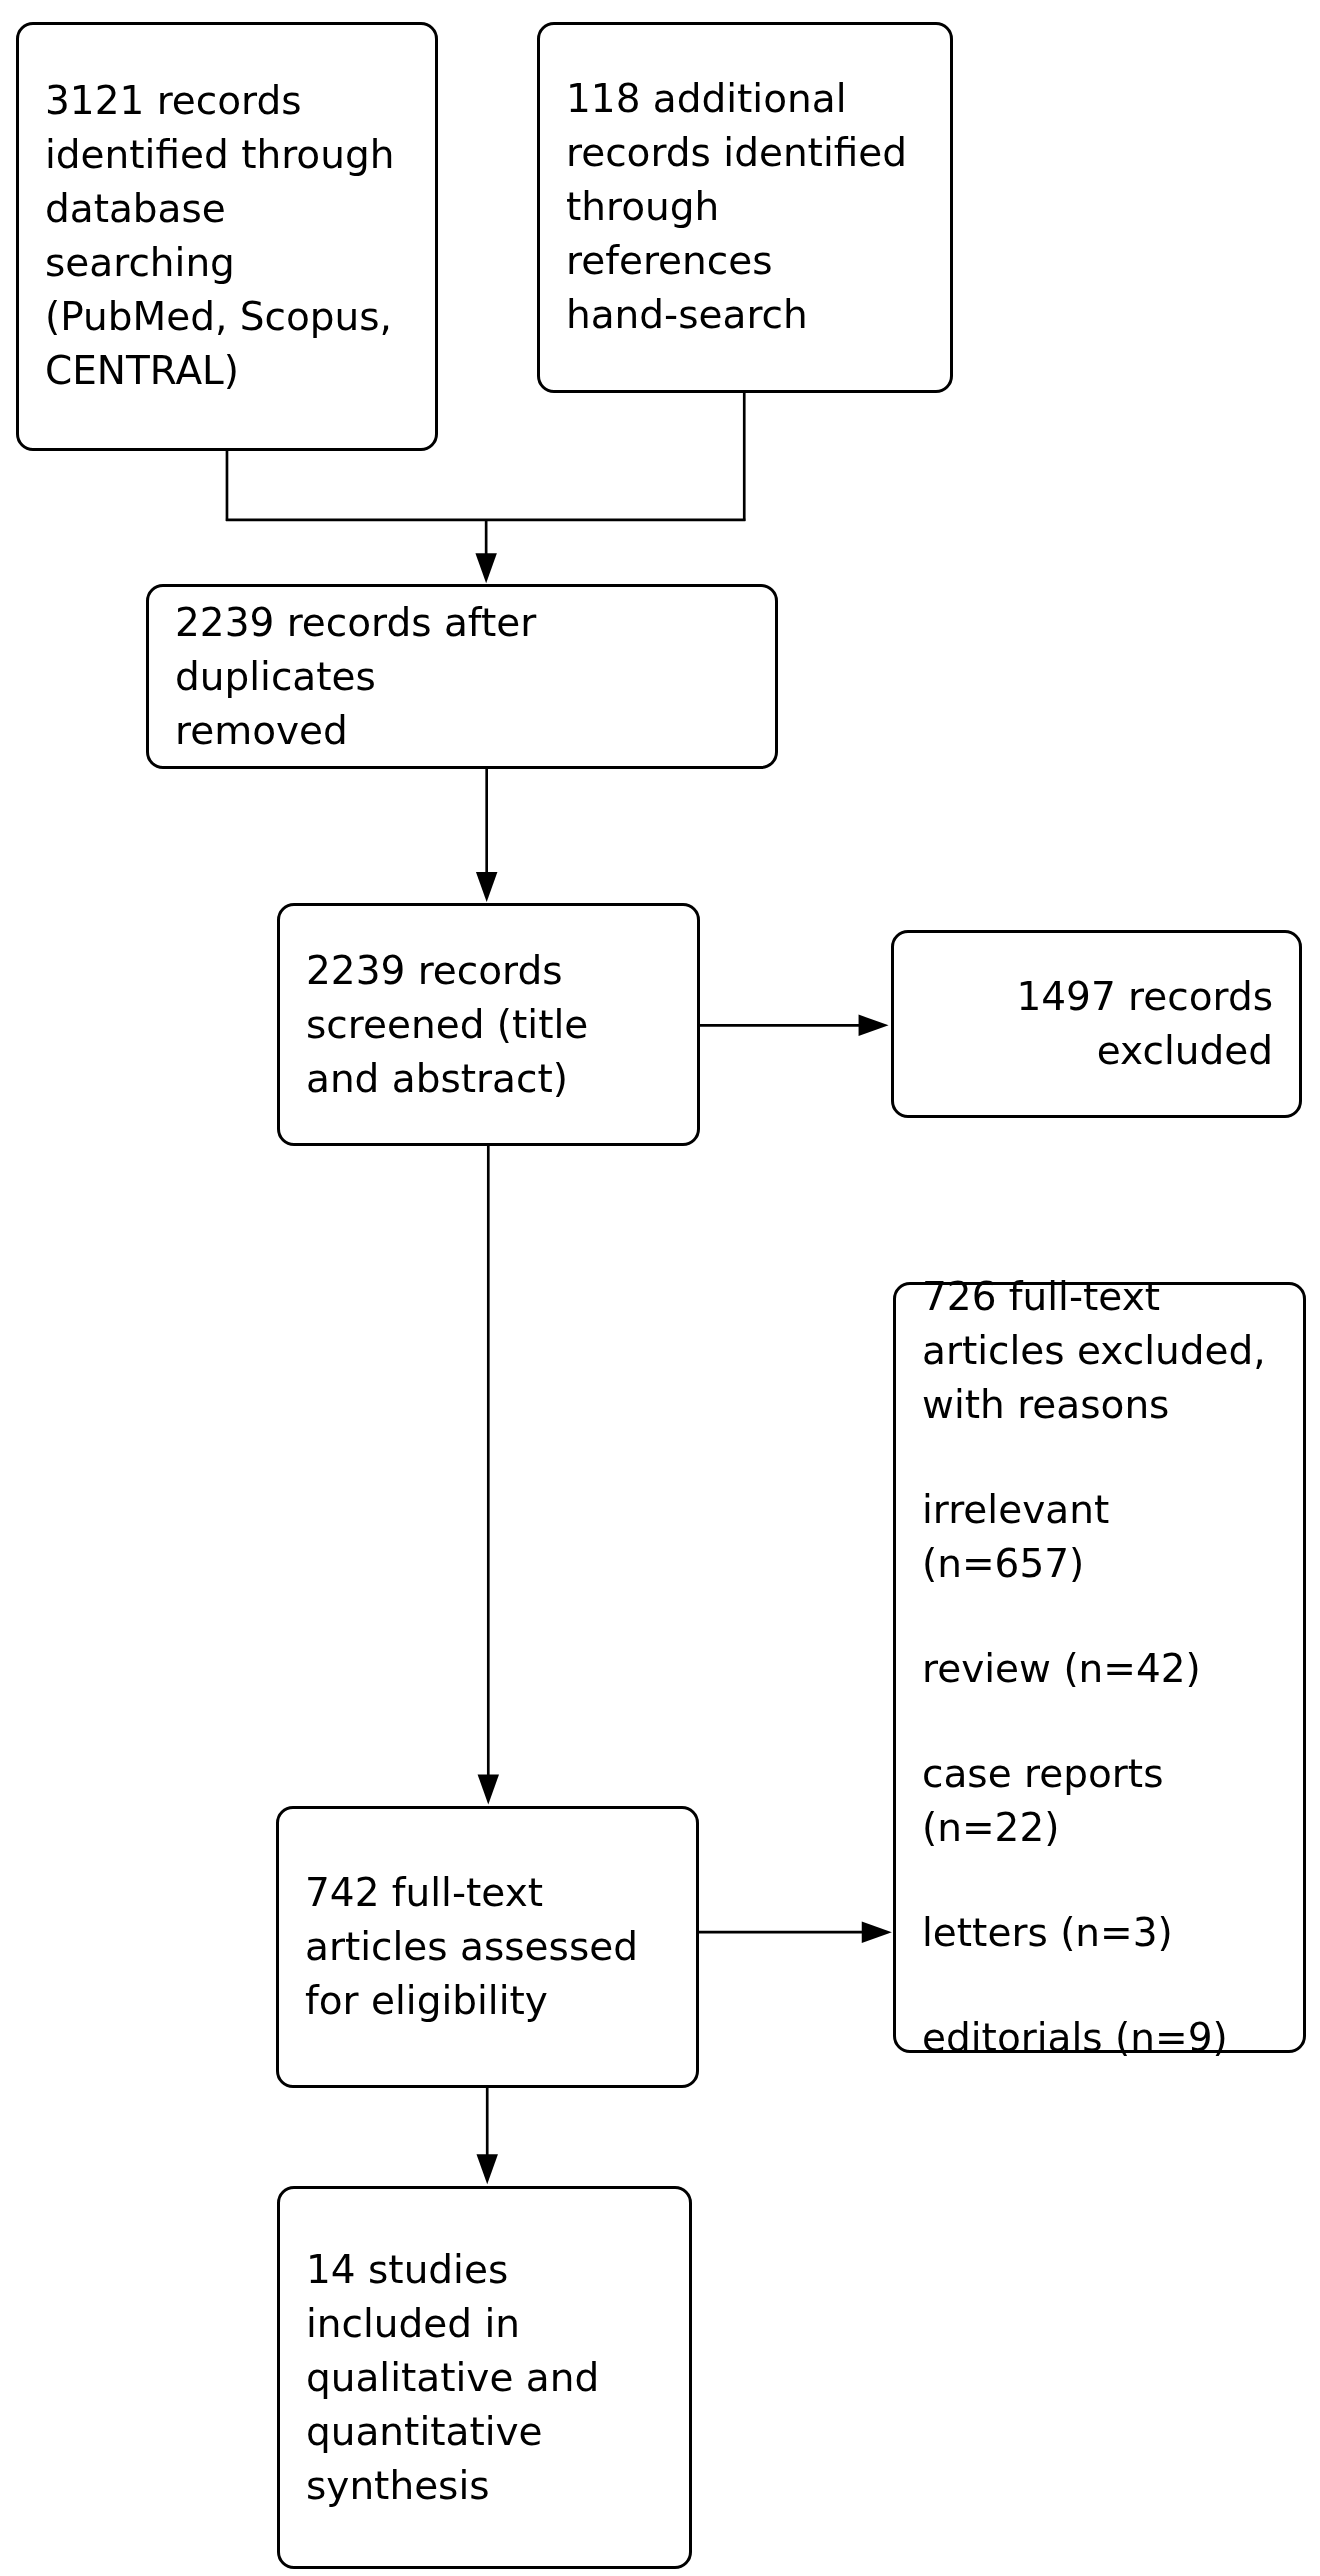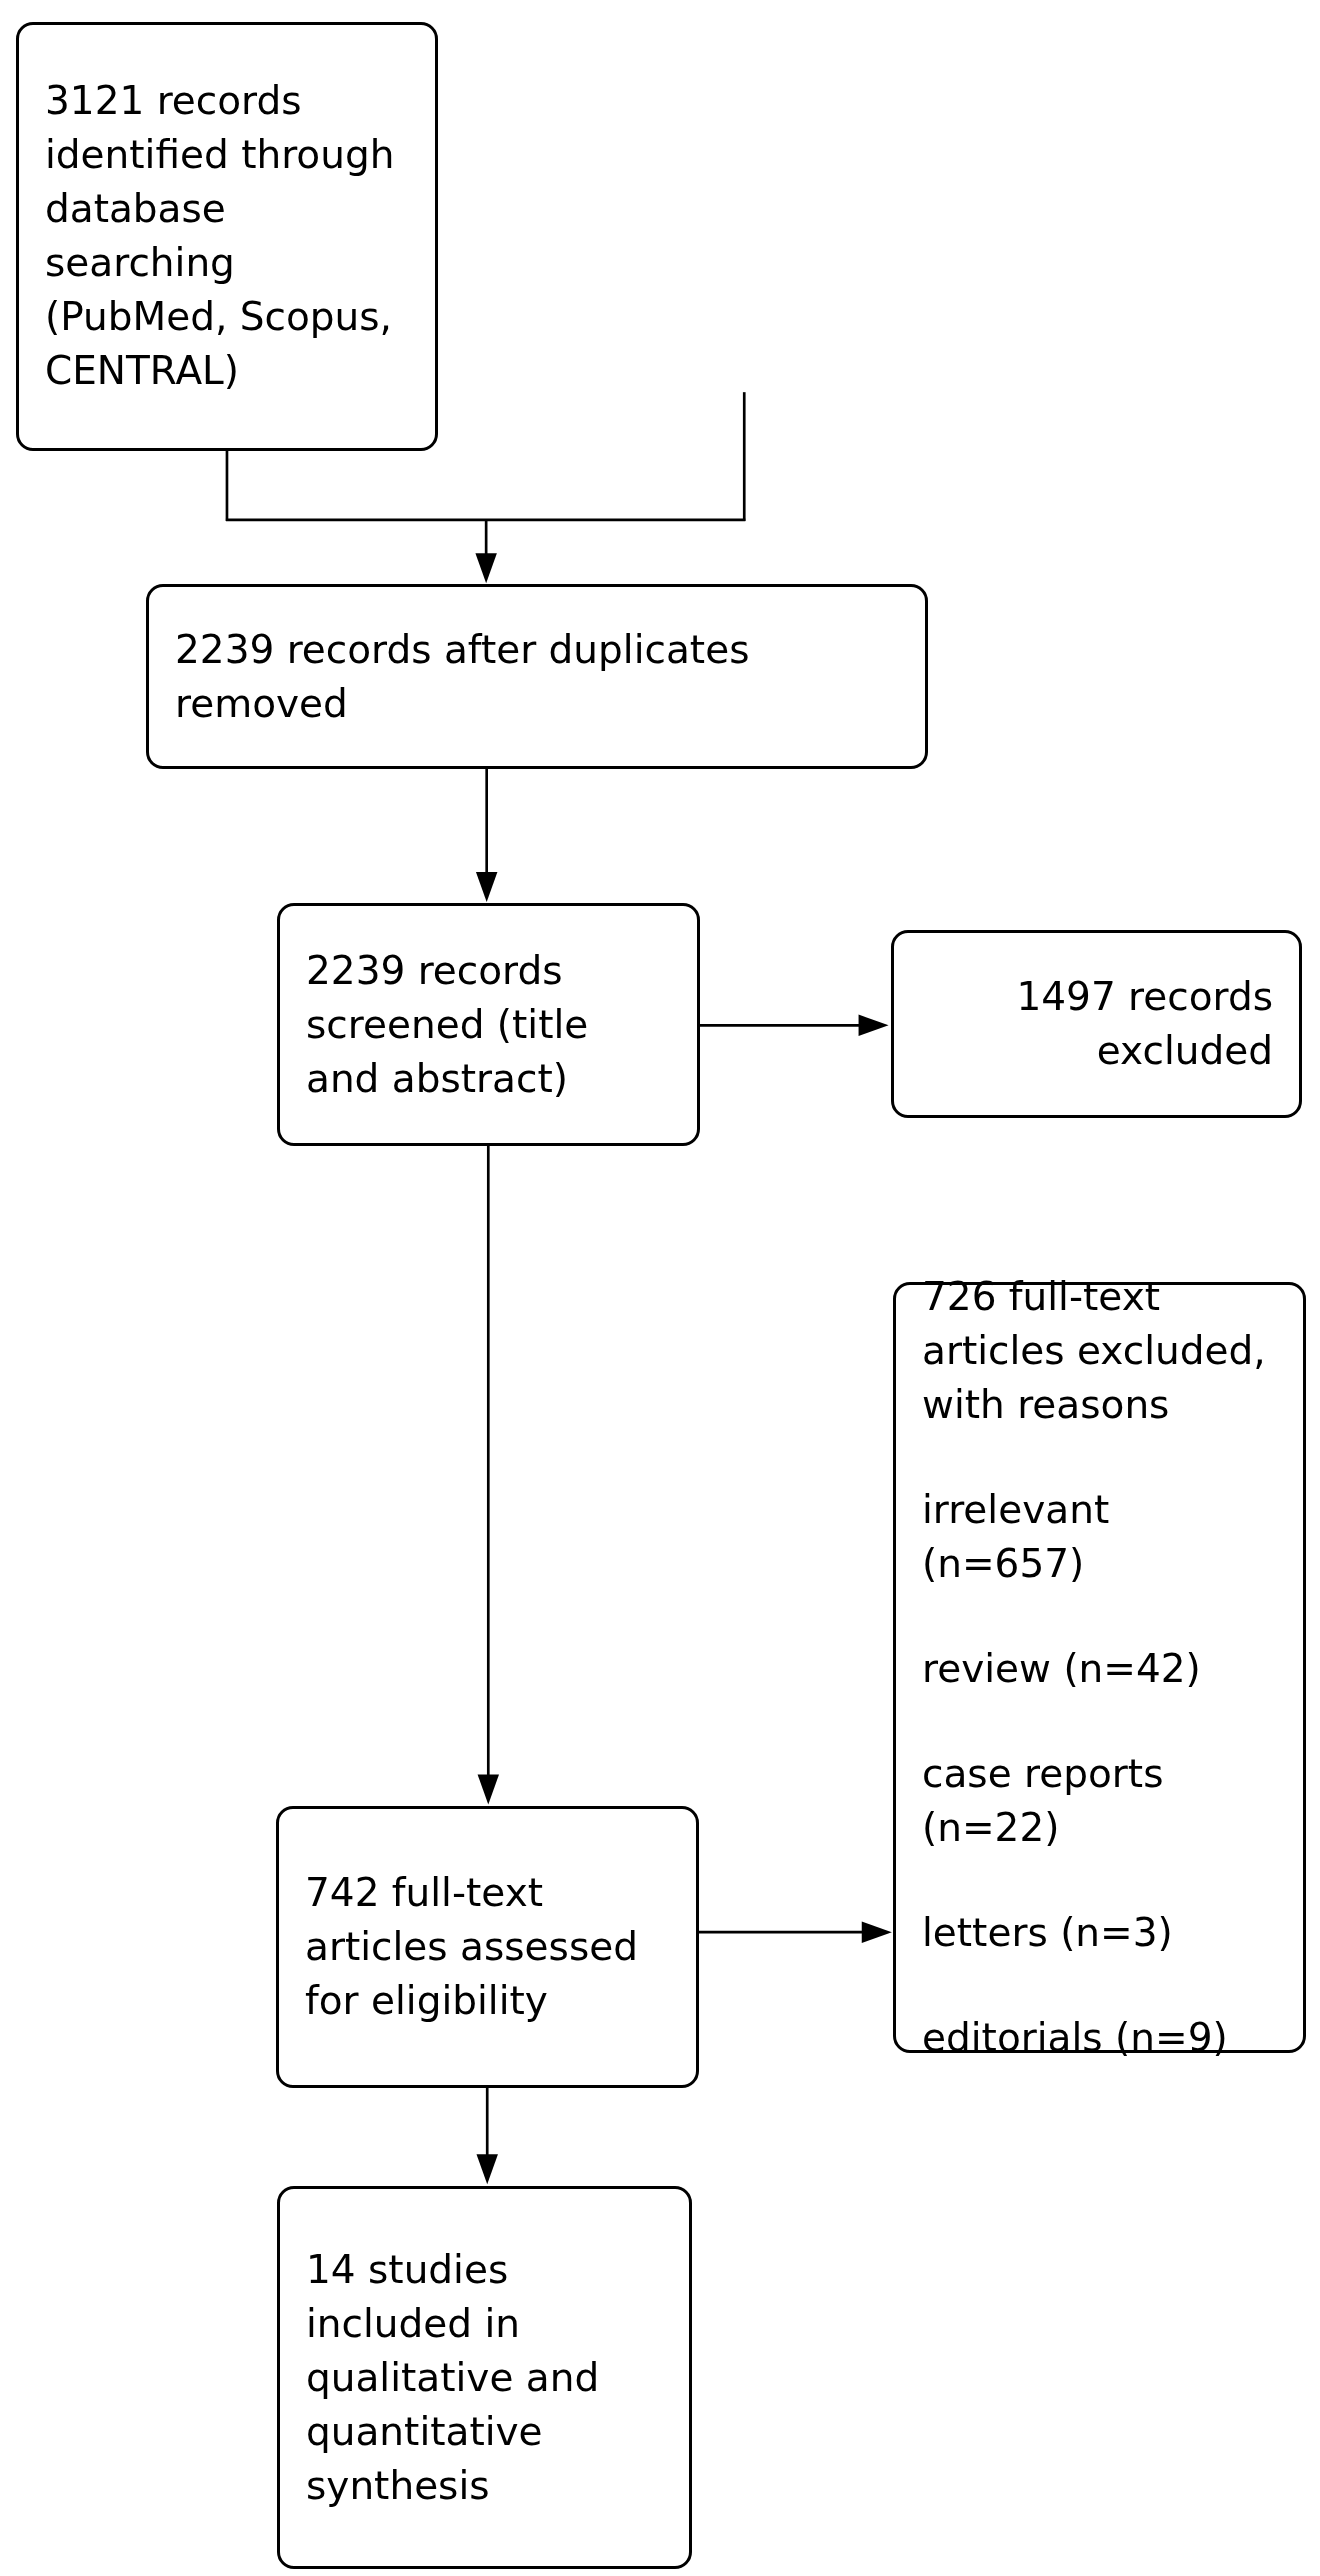--- a/index.html
+++ b/index.html
@@ -37,21 +37,21 @@
     line-height: 54px;
     white-space: pre-line;
     text-align: left;
   }
   .node .summary { margin: 0; }
   .node .reason  { margin: 51px 0 0 0; }
 
   
   .n-db        { left: 16px;   top: 21.5px;   width: 422px;  height: 429px; }
   .n-hand      { left: 537px; top: 21.5px;   width: 416px;  height: 371px; }
-  .n-dedup     { left: 146px;  top: 584px; width: 782px; height: 185px; }
+  .n-dedup     { left: 146px;  top: 584px; width: 632px; height: 185px; }
   .n-screen    { left: 277px;  top: 903px; width: 423px;  height: 243px; }
   .n-excl      { left: 891px; top: 930px; width: 411px;  height: 188px; text-align: right; }
   .n-fulltext  { left: 276px;  top: 1806px; width: 423px;  height: 282px; }
   .n-reasons   { left: 893px; top: 1282px; width: 413px;  height: 771px; }
   .n-included  { left: 277px;  top: 2186px; width: 415px;  height: 383px; }
 </style>
 </head>
 <body>
 
 <div class="canvas">
@@ -86,20 +86,27 @@
 
   <div class="node n-db">
     <div class="summary">3121 records
 identified through
 database
 searching
 (PubMed, Scopus,
 CENTRAL)</div>
   </div>
 
+  <div class="node n-hand">
+    <div class="summary">118 additional
+records identified
+through
+references
+hand-search</div>
+  </div>
 
   <div class="node n-dedup">
     <div class="summary">2239 records after duplicates
 removed</div>
   </div>
 
   <div class="node n-screen">
     <div class="summary">2239 records
 screened (title
 and abstract)</div>

